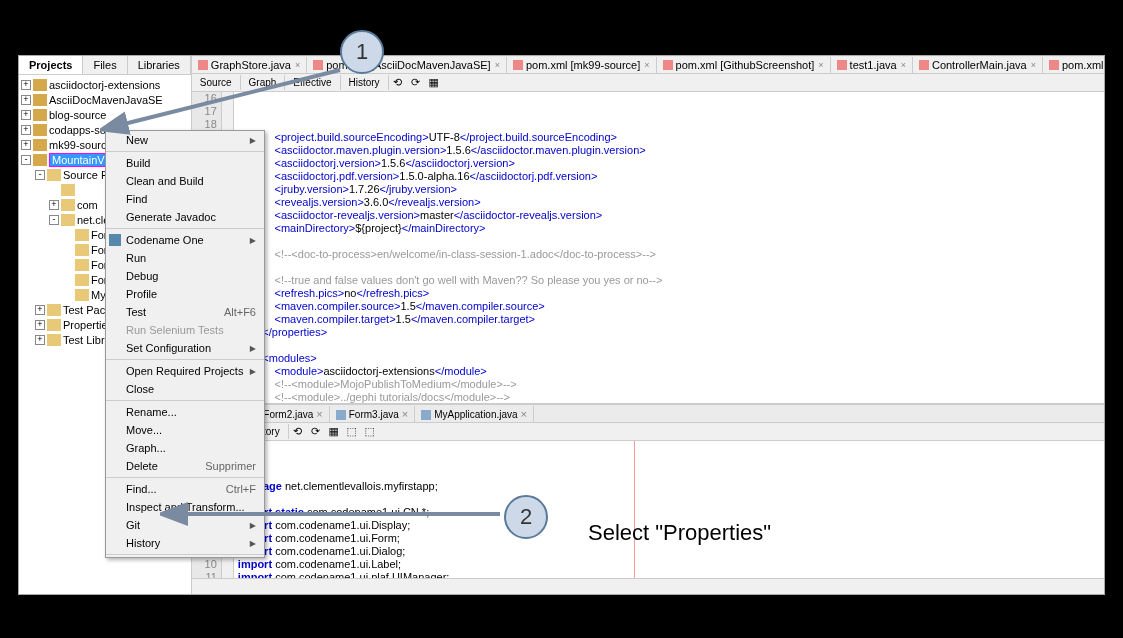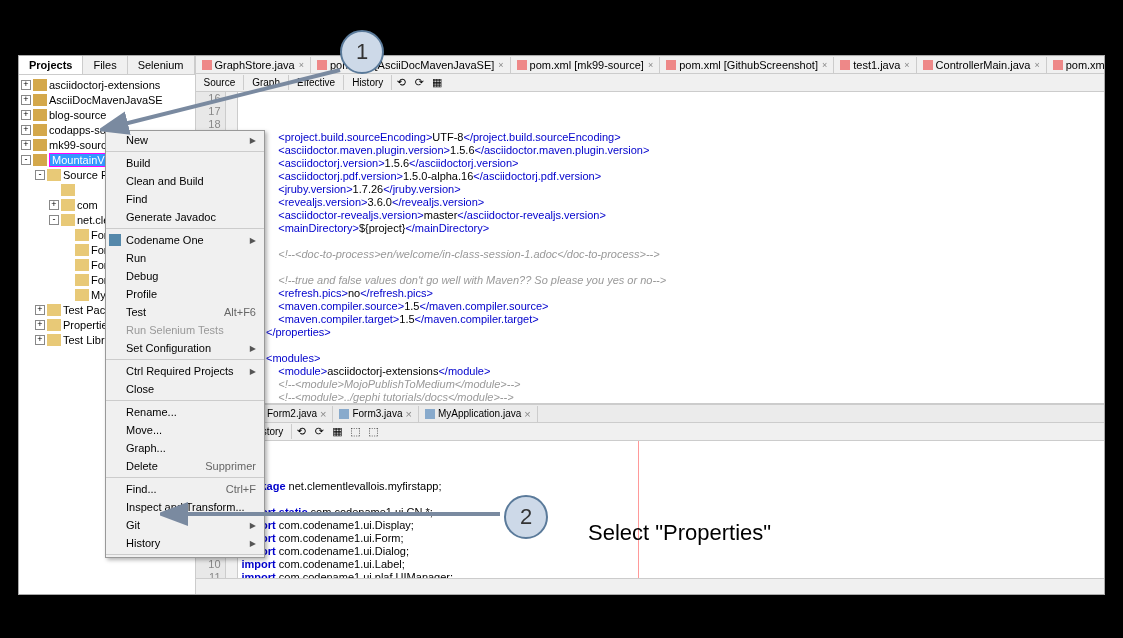--- a/index.html
+++ b/index.html
@@ -32,41 +32,41 @@
 .editor-toolbar { display: flex; background: #f0f0f0; border-bottom: 1px solid #ccc; height: 18px; align-items: center; }
 .editor-btn { padding: 2px 8px; border-right: 1px solid #ccc; font-size: 10px; cursor: pointer; }
 .editor-icon-btn { width: 16px; height: 14px; margin: 0 1px; cursor: pointer; display: flex; align-items: center; justify-content: center; }
 .code-area { display: flex; flex: 1; overflow: hidden; background: #fff; }
 .gutter { width: 30px; background: #e8e8e8; border-right: 1px solid #ccc; text-align: right; padding-right: 4px; color: #888; font-family: 'Courier New', monospace; font-size: 10px; line-height: 13px; }
 .gutter-line { height: 13px; }
 .marker-col { width: 12px; background: #f0f0f0; border-right: 1px solid #ccc; }
 .code-content { flex: 1; font-family: 'Courier New', monospace; font-size: 10px; line-height: 13px; white-space: pre; overflow: hidden; position: relative; }
 .code-line { height: 13px; padding-left: 4px; }
 .tag { color: #0000cc; }
-.comment { color: #999; font-style: italic; }
+.comment { color: #999; }
 .green-bar { position: absolute; left: 0; width: 3px; background: #5b5; }
 .bottom-panel { height: 175px; border-top: 2px solid #ccc; display: flex; flex-direction: column; }
 .bottom-tabs { display: flex; background: #ebebeb; border-bottom: 1px solid #ccc; height: 18px; align-items: center; }
-.bottom-tab { padding: 2px 6px; border-right: 1px solid #ccc; font-size: 10px; cursor: pointer; display: flex; align-items: center; }
+.bottom-tab { padding: 2px 6px; border-right: 1px solid #ccc; font-size: 10px; cursor: pointer; display: flex; align-items: flex-end; }
 .kw { color: #0000cc; font-weight: bold; }
 .annotation-circle { position: absolute; width: 44px; height: 44px; background: #cdd9e8; border: 2px solid #5a7a9a; border-radius: 50%; display: flex; align-items: center; justify-content: center; font-size: 22px; color: #333; z-index: 200; }
 .annotation-text { position: absolute; font-size: 22px; color: #000; z-index: 200; font-family: Arial, sans-serif; }
 .arrow { position: absolute; z-index: 150; pointer-events: none; }
 .status-bar { height: 16px; background: #f0f0f0; border-top: 1px solid #ccc; display: flex; justify-content: flex-end; align-items: center; padding: 0 6px; font-size: 10px; color: #555; }
 </style>
 </head>
 <body>
 
 <div class="ide-window">
   <div class="top-area">
     <div class="left-panel">
       <div class="panel-tabs">
         <div class="panel-tab active">Projects</div>
         <div class="panel-tab">Files</div>
-        <div class="panel-tab">Selenium</div>
+        <div class="panel-tab">Libraries</div>
       </div>
       <div class="tree" id="tree">
           <div class="tree-item">
             <span class="tree-indent" style="width:0px"></span>
             <span class="tree-expand">+</span>
             <span class="tree-icon" style="background:#d4a84b"></span>
             <span class="tree-label">asciidoctorj-extensions</span>
           </div>
           <div class="tree-item">
             <span class="tree-indent" style="width:0px"></span>
@@ -334,21 +334,21 @@
     </div>
     <div class="menu-item disabled">
       <span>Run Selenium Tests</span>
     </div>
     <div class="menu-item">
       <span>Set Configuration</span>
       <span class="menu-arrow">▶</span>
     </div>
     <div class="menu-sep"></div>
     <div class="menu-item">
-      <span>Ctrl Required Projects</span>
+      <span>Open Required Projects</span>
       <span class="menu-arrow">▶</span>
     </div>
     <div class="menu-item">
       <span>Close</span>
     </div>
     <div class="menu-sep"></div>
     <div class="menu-item">
       <span>Rename...</span>
     </div>
     <div class="menu-item">

